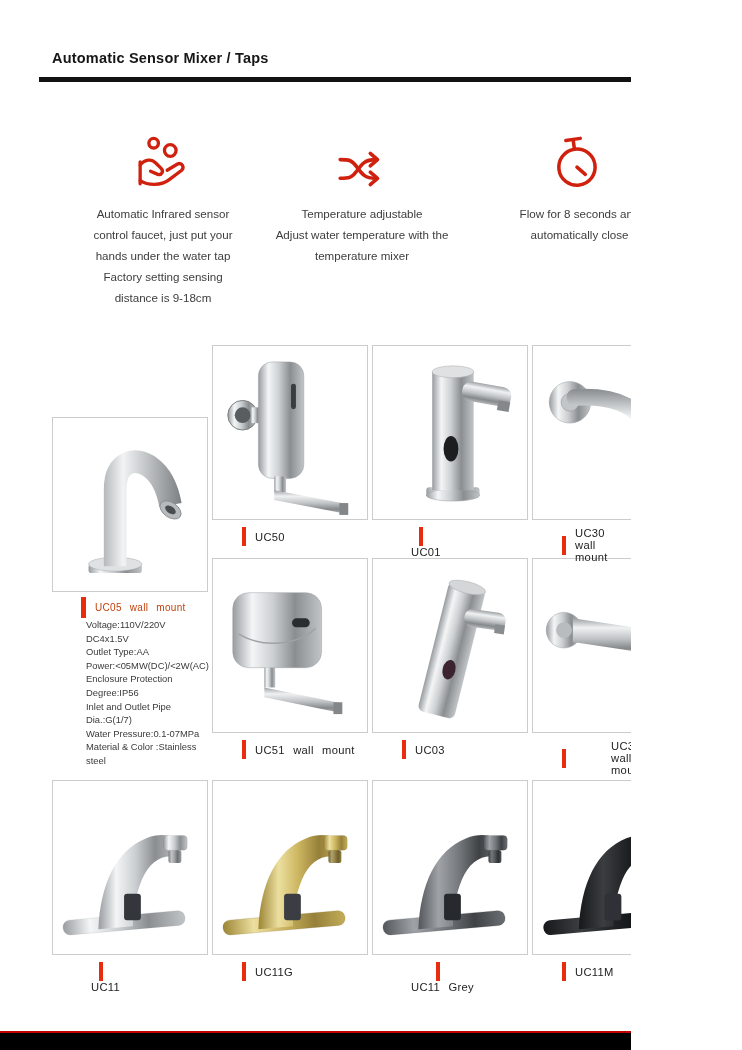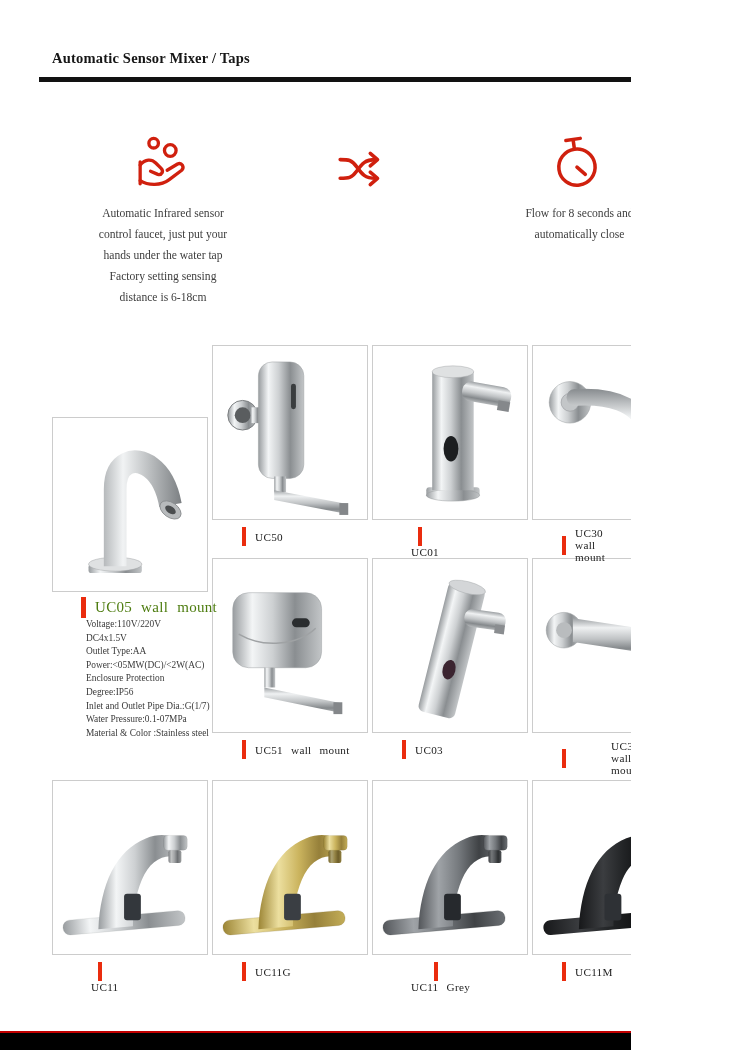--- a/index.html
+++ b/index.html
@@ -1,36 +1,36 @@
 <!DOCTYPE html>
 <html><head>
 <meta charset="utf-8">
 <style>
   html,body{margin:0;padding:0;background:#ffffff;}
   #page{position:relative;width:631px;height:1050px;background:#ffffff;overflow:hidden;
-        font-family:Liberation Serif, serif;}
+        font-family:Liberation Sans, sans-serif;}
 
   
   .page-title{position:absolute;left:52px;top:50px;font-size:14.5px;font-weight:bold;
               color:#161616;letter-spacing:.2px;}
   .title-rule{position:absolute;left:39px;top:77px;width:666px;height:5px;background:#121212;}
 
   
   .feat-icon{position:absolute;}
   .feat-text{position:absolute;text-align:center;font-size:11.6px;line-height:21px;color:#3d3d3d;}
   .feat-text span{display:block;}
 
   
   .pbox{position:absolute;border:1px solid #cccccc;background:#ffffff;box-sizing:border-box;}
   .pbox svg{display:block;width:100%;height:100%;}
   .plabel{position:absolute;display:flex;align-items:center;padding-left:29px;}
   .plabel .bar{width:4px;height:19px;background:#ea2c0e;flex:0 0 auto;}
   .plabel .txt{margin-left:9px;font-size:11.2px;color:#222222;letter-spacing:.3px;word-spacing:5px;}
   .plabel.big .bar{width:5px;height:21px;}
-  .plabel.big .txt{font-size:15px;color:#4d7c0f;}
+  .plabel.big .txt{font-size:10px;color:#c2410c;}
   .spec-list{position:absolute;left:62px;top:618px;width:148px;font-size:9.4px;
              line-height:13.6px;color:#3a3a3a;}
   .spec-list span{display:block;margin-left:24px;}
 
   
   .footer-red{position:absolute;left:0;top:1031px;width:742px;height:2px;background:#c10000;}
   .footer-black{position:absolute;left:0;top:1033px;width:742px;height:17px;background:#000000;}
 </style>
 </head>
 <body>
@@ -118,21 +118,26 @@
         <path d="M23,30 L30,38"></path>
       </g>
     </svg>
   </div>
 
   <div class="feat-text" style="left:58px;top:203px;width:210px;">
     <span>Automatic Infrared sensor</span>
     <span>control faucet, just put your</span>
     <span>hands under the water tap</span>
     <span>Factory setting sensing</span>
-    <span>distance is 6-18cm</span>
+    <span>distance is 9-18cm</span>
+  </div>
+  <div class="feat-text" style="left:248px;top:203px;width:228px;">
+    <span>Temperature adjustable</span>
+    <span>Adjust water temperature with the</span>
+    <span>temperature mixer</span>
   </div>
   <div class="feat-text" style="left:472px;top:203px;width:215px;">
     <span>Flow for 8 seconds and</span>
     <span>automatically close</span>
   </div>
 
   <div class="pbox" style="left:212px;top:345px;width:156px;height:175px;">
     <svg viewBox="0 0 156 175">
       <circle cx="30" cy="70" r="15" fill="url(#gChrome)" stroke="#7b7e80" stroke-width="1"></circle>
       <circle cx="30" cy="70" r="8" fill="#5a5d5f"></circle>

